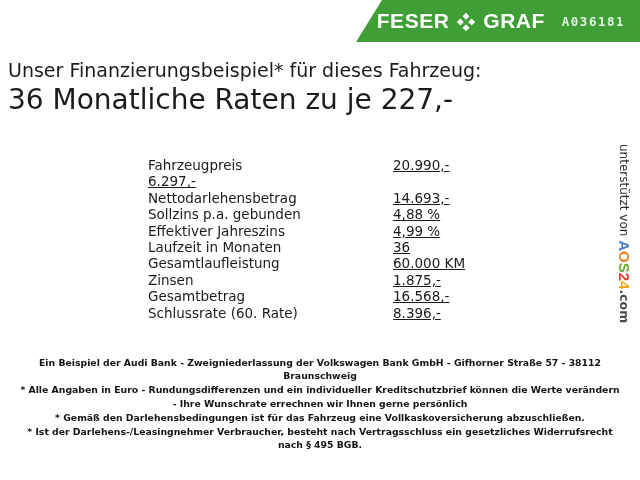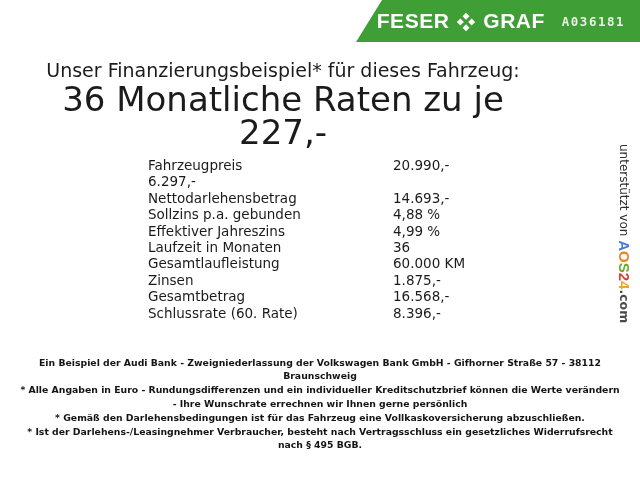--- a/index.html
+++ b/index.html
@@ -43,44 +43,43 @@
     font-family: "DejaVu Sans Mono", monospace;
     font-size: 12.5px;
     letter-spacing: 1.5px;
     font-weight: 600;
   }
 
   
   .title-block {
     position: absolute;
     top: 58px;
-    left: 17px;
+    left: 8px;
     width: 532px;
-    text-align: center;
   }
   .title { font-size: 19px; line-height: 24px; }
-  .subtitle { font-size: 34px; line-height: 33px; margin-top: 1px; }
+  .subtitle { font-size: 28px; line-height: 33px; margin-top: 1px; }
 
   
   .finance-table {
     position: absolute;
     top: 157px;
     left: 140px;
     width: 340px;
     margin-left: 8px;
   }
   .frow {
     display: flex;
     align-items: baseline;
     height: 16.4px;
     font-size: 13.5px;
     white-space: nowrap;
   }
   .frow .flabel { width: 245px; }
-  .frow .fvalue { flex: 1; }
+  .frow .fvalue { flex: 1; text-decoration: underline; }
 
   
   .sidebar {
     position: absolute;
     top: 144px;
     right: 7px;
     writing-mode: vertical-rl;
     text-orientation: mixed;
     font-size: 12px;
     color: #2e2e2e;

